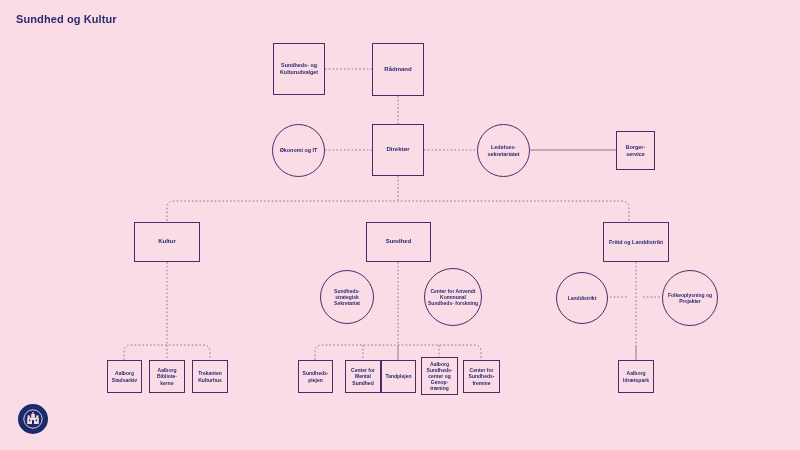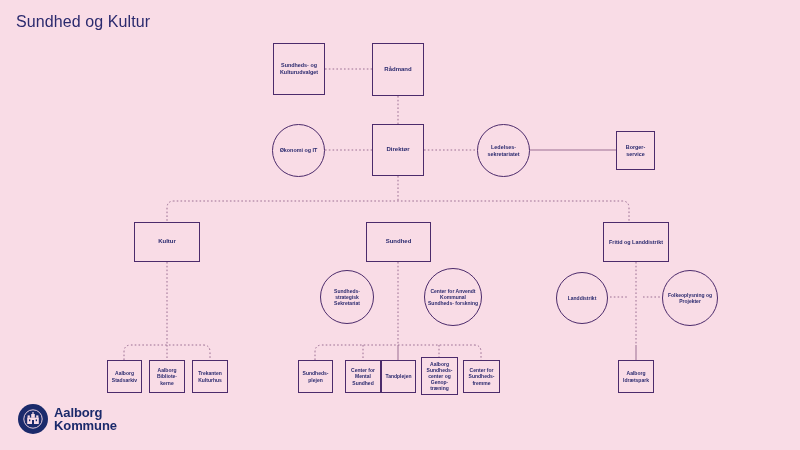--- a/index.html
+++ b/index.html
@@ -17,22 +17,22 @@
   #stage {
     position: absolute;
     left: 0; top: 0;
     width: 800px;
     height: 450px;
   }
   #title {
     position: absolute;
     left: 16px;
     top: 13px;
-    font-size: 16px;
-    font-weight: normal;
+    font-size: 11px;
+    font-weight: bold;
     color: #2B2A6E;
     letter-spacing: 0.1px;
   }
   
   #wires {
     position: absolute;
     left: 0; top: 0;
     width: 800px;
     height: 450px;
     pointer-events: none;
@@ -238,19 +238,15 @@
           <rect x="13.2" y="6.4" width="2.2" height="2.4"></rect>
           <rect x="9.4" y="3.0" width="1.2" height="2.2"></rect>
         </g>
         <g fill="#1B2A6B">
           <rect x="9.0" y="11.0" width="2.0" height="4.0"></rect>
           <rect x="6.0" y="10.4" width="1.3" height="1.8"></rect>
           <rect x="12.7" y="10.4" width="1.3" height="1.8"></rect>
         </g>
       </svg>
     </div>
-    <div id="logo-text">
-      <div>Aalborg</div>
-      <div>Kommune</div>
-    </div>
   </div>
 
 </div>
 
 </body></html>

